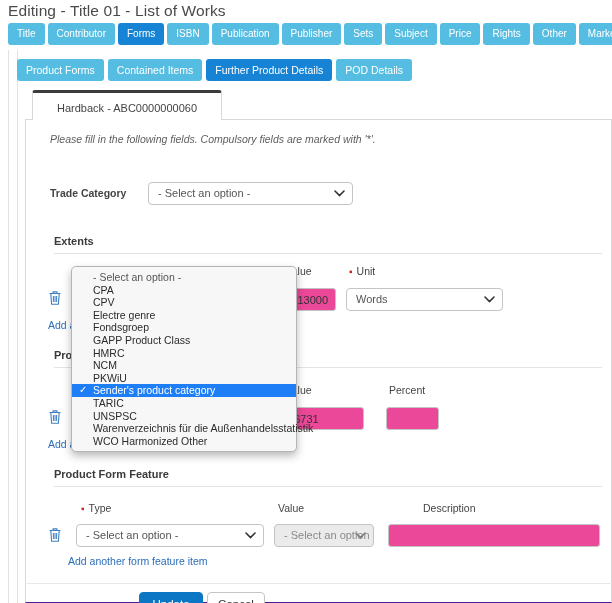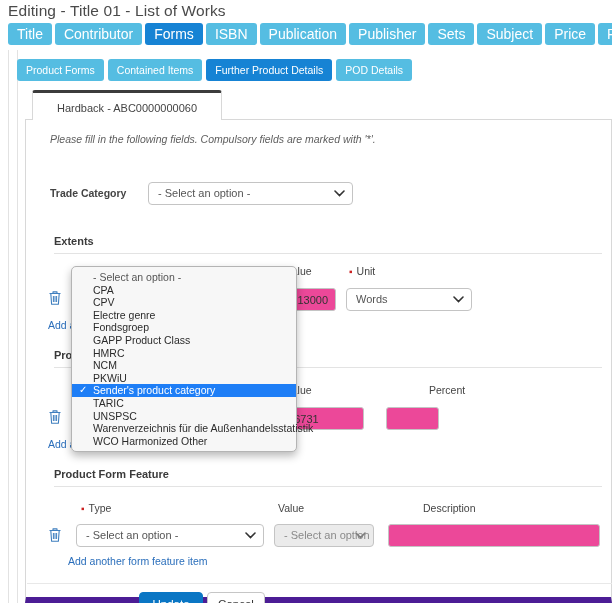--- a/index.html
+++ b/index.html
@@ -33,21 +33,21 @@
     overflow: hidden;
   }
   .main-tab {
     display: inline-block;
     height: 22px;
     line-height: 22px;
     padding: 0 9px;
     margin-right: 3px;
     background: #55bde2;
     color: #ffffff;
-    font-size: 14px;
+    font-size: 10px;
     border-radius: 3px;
     vertical-align: top;
     cursor: pointer;
     font-weight: 400;
   }
   .main-tab.active { background: #1683d4; }
 
   
   .frame-a {
     position: absolute;
@@ -112,21 +112,21 @@
     cursor: pointer;
     white-space: nowrap;
   }
 
   .panel-body {
     position: absolute;
     left: 0; top: 30px;
     width: 587px; height: 483px;
     border-left: 1px solid #d8d8d8;
     border-right: 1px solid #d8d8d8;
-    border-bottom: 6px solid #4c1d95;
+    border-bottom: 1px solid #4c1d95;
     background: #ffffff;
   }
 
   .helper-text {
     position: absolute;
     left: 24px; top: 13px;
     font-size: 10.5px;
     font-style: italic;
     color: #5e5e5e;
   }
@@ -320,37 +320,37 @@
       <span>- Select an option -</span>
       <span class="caret">
         <svg width="11" height="7" viewBox="0 0 11 7">
             <path d="M1 1 L5.5 5.5 L10 1" stroke="#333" stroke-width="1.6" fill="none" stroke-linecap="round"></path>
           </svg>
       </span>
     </div>
 
     <input class="txt right" style="left: 248px; top: 168px; width: 62px;" value="13000">
 
-    <div class="sel" style="left:320px; top:168px; width:126px;">
+    <div class="sel" style="left:320px; top:168px; width:157px;">
       <span>Words</span>
       <span class="caret">
         <svg width="11" height="7" viewBox="0 0 11 7">
             <path d="M1 1 L5.5 5.5 L10 1" stroke="#333" stroke-width="1.6" fill="none" stroke-linecap="round"></path>
           </svg>
       </span>
     </div>
 
     <div class="addlink" style="left:22px; top:199px;">Add another extent item</div>
 
     <div class="section-head" style="left:28px; top:229px;">Product Classification</div>
     <div class="section-rule" style="left:28px; top:247px; width:548px;"></div>
 
     <div class="col-label req" style="left:55px; top:264px;">Type</div>
     <div class="col-label req" style="left:252px; top:264px;">Value</div>
-    <div class="col-label" style="left:363px; top:264px;margin-left:40px;">Percent</div>
+    <div class="col-label" style="left:363px; top:264px;">Percent</div>
 
     <div class="trash" style="left:22px; top:289px;">
       <svg width="14" height="16" viewBox="0 0 14 16">
         <path d="M1.5 3.5 h11 M5 3.5 v-1.6 h4 v1.6 M2.8 3.5 l.8 10.8 h6.8 l.8 -10.8" stroke="#3f7fbf" stroke-width="1.1" fill="none" stroke-linejoin="round"></path>
         <path d="M5.4 6 v6 M7 6 v6 M8.6 6 v6" stroke="#3f7fbf" stroke-width="1" fill="none"></path>
       </svg>
     </div>
 
     <div class="sel" style="left:50px; top:287px; width:188px;">
       <span>Sender's product category</span>

